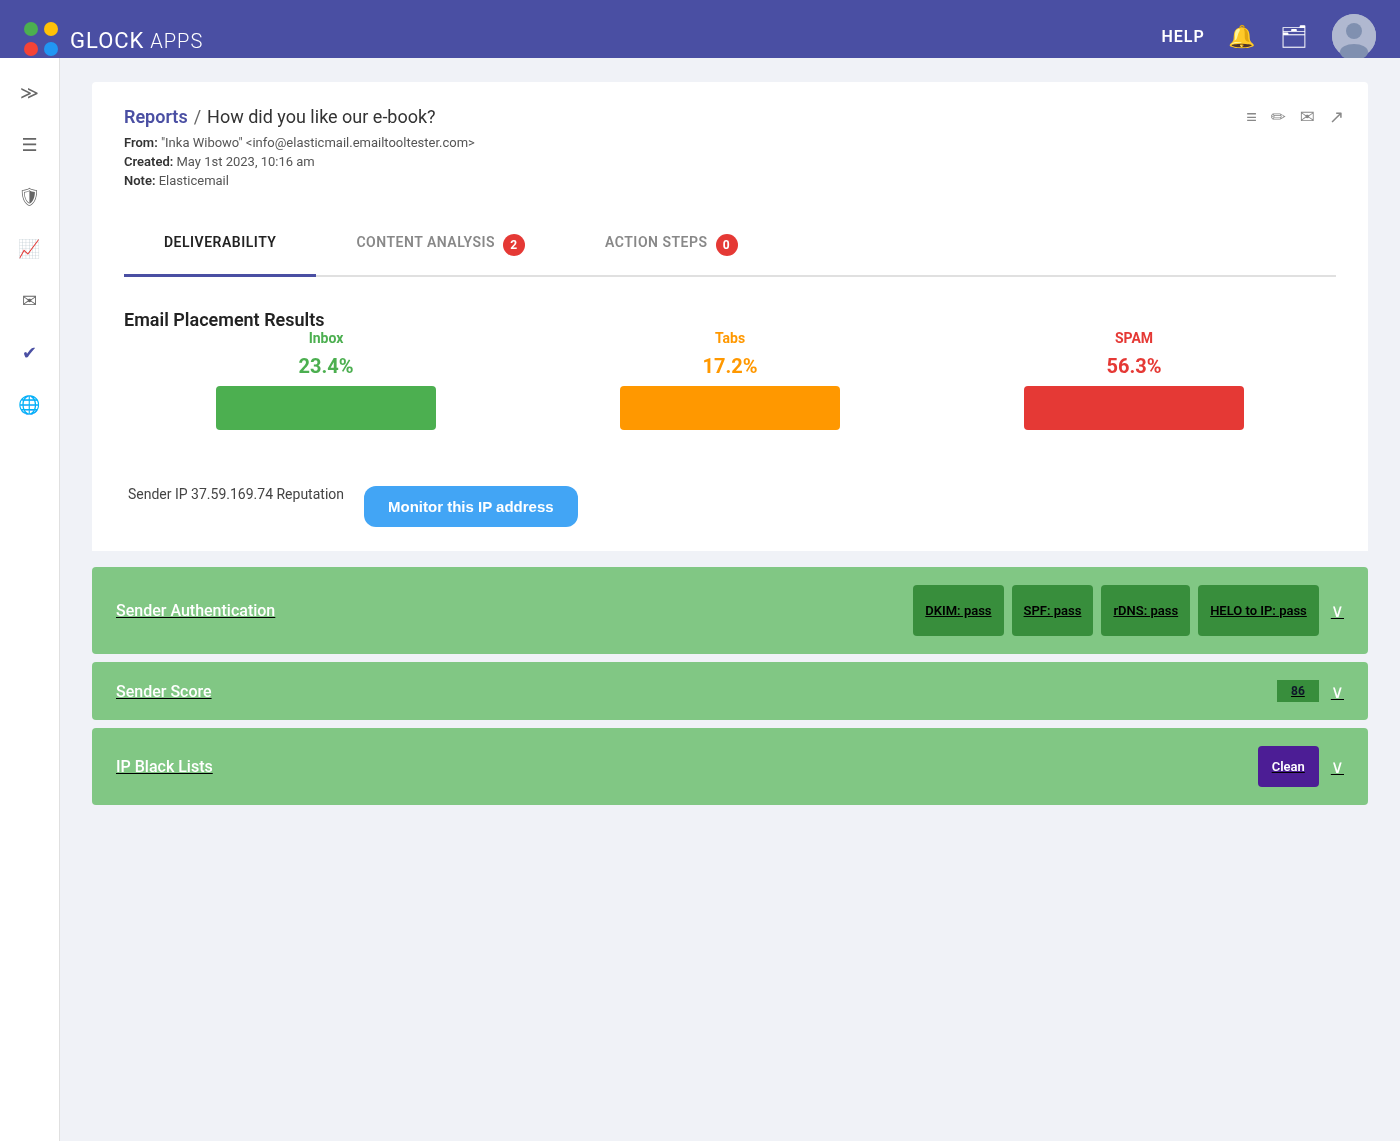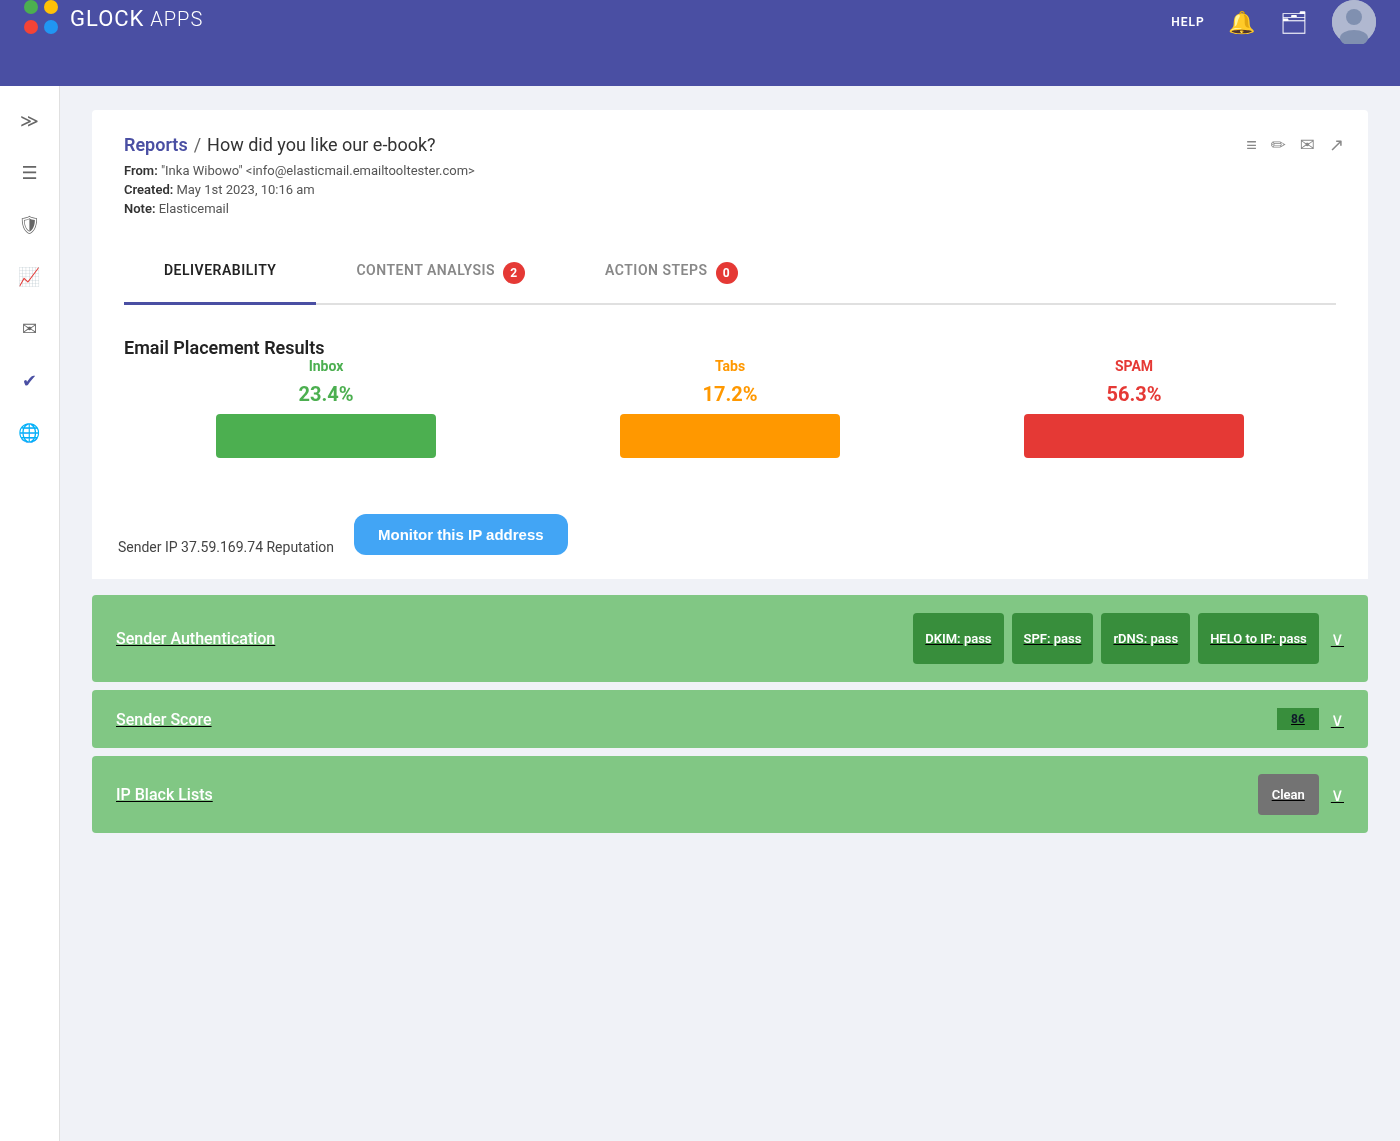--- a/index.html
+++ b/index.html
@@ -1,23 +1,23 @@
 <!DOCTYPE html>
 <html><head>
   <meta charset="utf-8">
   <style>
     * { box-sizing: border-box; margin: 0; padding: 0; }
     body { font-family: -apple-system, BlinkMacSystemFont, 'Segoe UI', Roboto, sans-serif; background: #f0f2f7; display: flex; flex-direction: column; height: 1141px; width: 1400px; overflow: hidden; }
 
     
     .topnav {
       background: #4a4fa3;
-      height: 86px;
-      display: flex;
-      align-items: flex-start;
+      height: 58px;
+      display: flex;
+      align-items: flex-end;
       padding: 0 24px;
       flex-shrink: 0;
     }
     .logo-area {
       display: flex;
       align-items: center;
       gap: 10px;
     }
     .logo-dots {
       display: grid;
@@ -27,21 +27,21 @@
       height: 36px;
     }
     .dot { width: 14px; height: 14px; border-radius: 50%; }
     .dot-green { background: #4caf50; }
     .dot-yellow { background: #ffc107; }
     .dot-red { background: #f44336; }
     .dot-blue { background: #2196f3; }
     .logo-text { color: white; font-size: 22px; font-weight: 700; letter-spacing: 1px; }
     .logo-text span { font-weight: 400; }
     .nav-right { margin-left: auto; display: flex; align-items: center; gap: 24px; }
-    .nav-help { color: white; font-size: 12px; font-weight: 600; letter-spacing: 1px; cursor: pointer; margin-left: 44px; }
+    .nav-help { color: white; font-size: 16px; font-weight: 600; letter-spacing: 1px; cursor: pointer; margin-left: 44px; }
     .nav-icon { color: white; font-size: 22px; cursor: pointer; }
     .avatar { width: 44px; height: 44px; border-radius: 50%; background: #b0b8d0; display: flex; align-items: center; justify-content: center; cursor: pointer; }
     .avatar svg { width: 44px; height: 44px; }
 
     
     .main-layout { display: flex; flex: 1; overflow: hidden; }
 
     
     .sidebar {
       width: 60px;
@@ -130,21 +130,21 @@
     .bar-pct.orange { color: #ff9800; }
     .bar-pct.red { color: #e53935; }
     .bar-pct.dark { color: #333; }
     .bar-track { width: 100%; height: 44px; border-radius: 4px; }
     .bar-track.green { background: #4caf50; }
     .bar-track.orange { background: #ff9800; }
     .bar-track.red { background: #e53935; }
     .bar-track.grey { background: #c0c0c0; }
 
     
-    .ip-section { background: white; padding: 24px 26px; margin-bottom: 0; display: flex; align-items: flex-end; gap: 20px; }
+    .ip-section { background: white; padding: 24px 36px; margin-bottom: 0; display: flex; align-items: flex-start; gap: 20px; }
     .ip-text { font-size: 14px; color: #444; }
     .monitor-btn {
       background: #42a5f5;
       color: white;
       border: none;
       border-radius: 12px;
       padding: 12px 24px;
       font-size: 15px;
       font-weight: 600;
       cursor: pointer;
@@ -158,38 +158,38 @@
       margin-bottom: 8px;
       display: flex;
       align-items: center;
       cursor: pointer;
       text-decoration: underline;
     }
     .auth-title { color: white; font-size: 16px; font-weight: 500; flex: 1; }
     .auth-badges { display: flex; gap: 8px; align-items: center; }
     .auth-badge {
       background: #388e3c;
-      color: #ffffff;
+      color: #000000;
       border-radius: 4px;
       padding: 18px 12px;
       font-size: 13px;
       font-weight: 600;
     }
     .chevron { color: white; font-size: 18px; margin-left: 12px; }
 
     .score-badge {
       background: #388e3c;
       color: #0f172a;
       border-radius: 0;
       padding: 4px 14px;
       font-size: 12px;
       font-weight: 700;
     }
     .clean-badge {
-      background: #737373;
+      background: #4c1d95;
       color: white;
       border-radius: 4px;
       padding: 13px 14px;
       font-size: 13px;
       font-weight: 600;
     }
 
     .relative { position: relative; }
   </style>
 </head>

